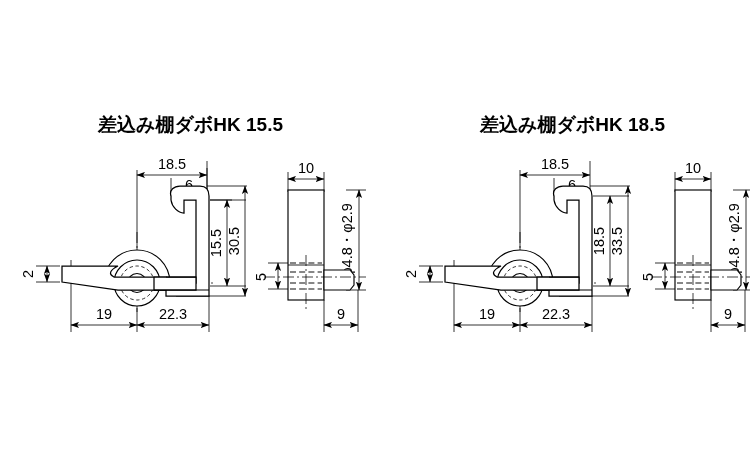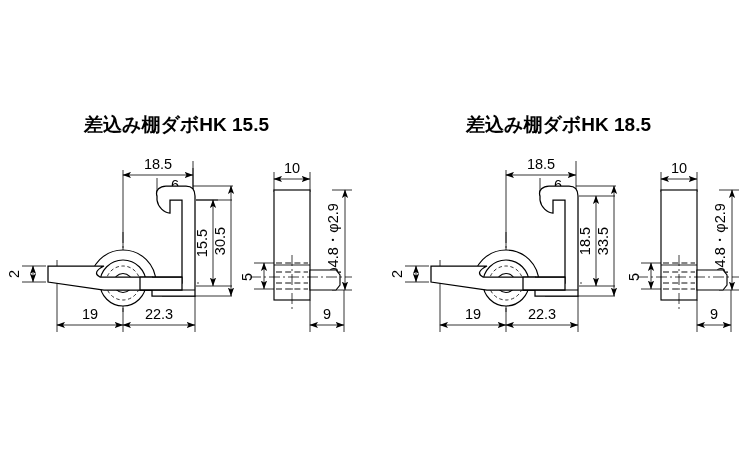--- a/index.html
+++ b/index.html
@@ -10,21 +10,21 @@
   body {
     width: 750px;
     height: 450px;
     position: relative;
     overflow: hidden;
     font-family: "Liberation Sans", "DejaVu Sans", sans-serif;
     color: #000000;
   }
   #sheet {
     position: absolute;
-    left: 0; top: 0;
+    left: 14px; top: 0;
     width: 686px;
     height: 450px;
   }
   .title-text {
     font-size: 19px;
     font-weight: 700;
     letter-spacing: 0px;
     fill: #000000;
   }
   .dim-text {

